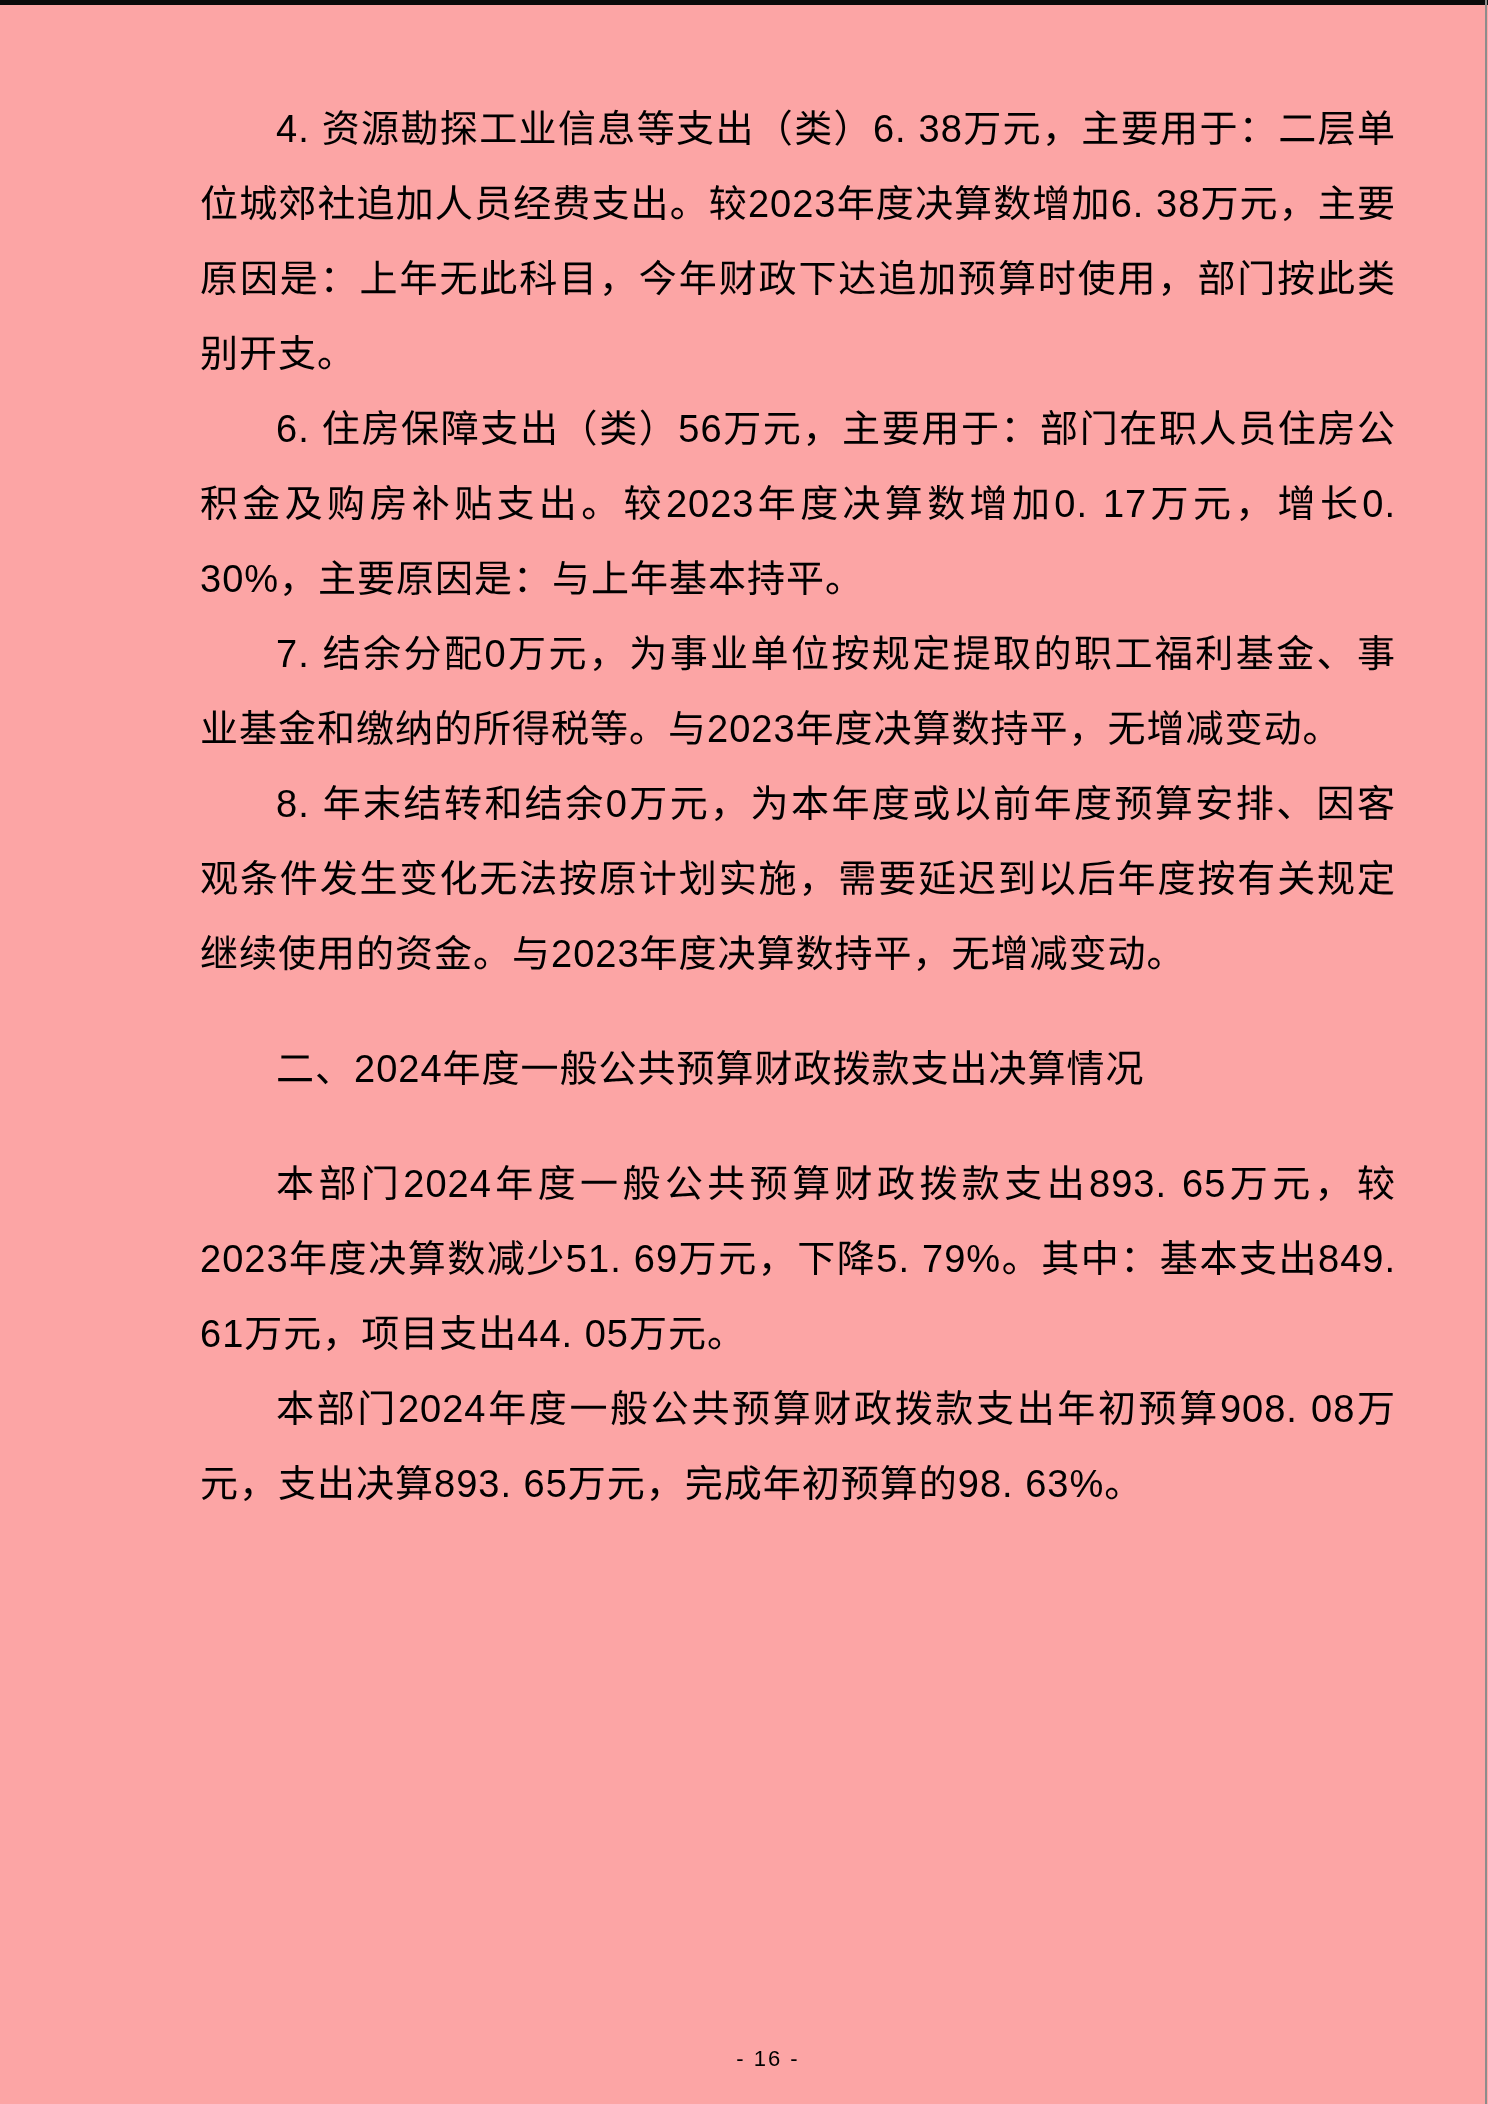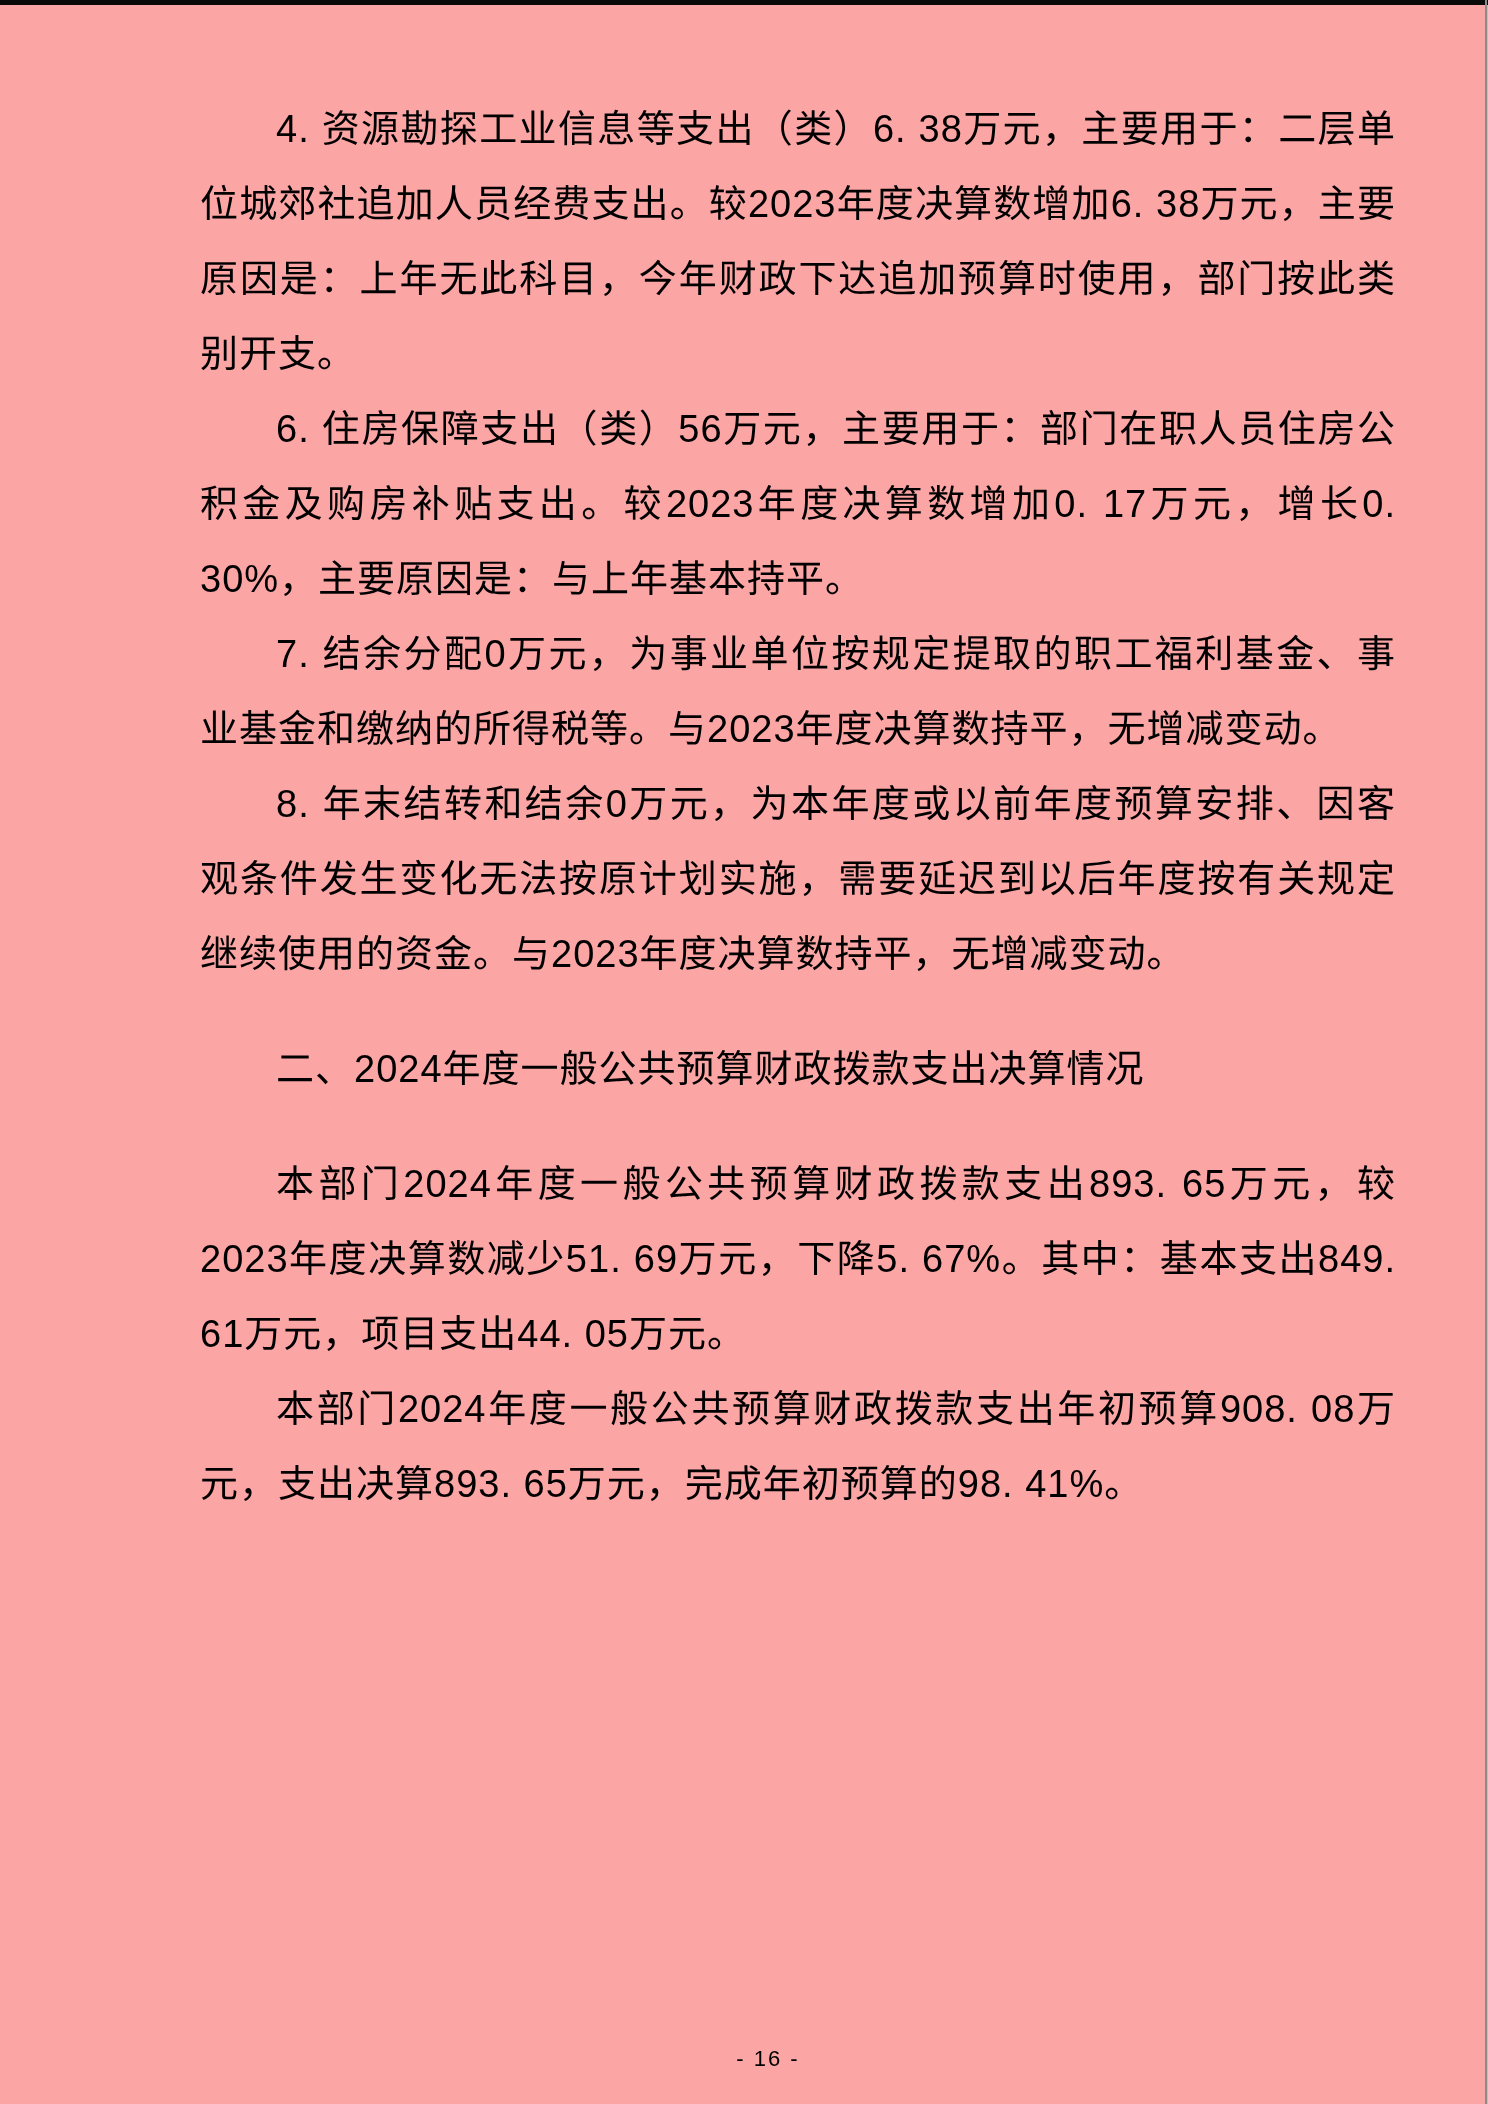--- a/index.html
+++ b/index.html
@@ -73,19 +73,19 @@
 
   <div class="top-bar"></div>
   <div class="right-line"></div>
 
   <main class="content">
     <p>4. 资源勘探工业信息等支出（类）6. 38万元，主要用于：二层单位城郊社追加人员经费支出。较2023年度决算数增加6. 38万元，主要原因是：上年无此科目，今年财政下达追加预算时使用，部门按此类别开支。</p>
     <p>6. 住房保障支出（类）56万元，主要用于：部门在职人员住房公积金及购房补贴支出。较2023年度决算数增加0. 17万元，增长0. 30%，主要原因是：与上年基本持平。</p>
     <p>7. 结余分配0万元，为事业单位按规定提取的职工福利基金、事业基金和缴纳的所得税等。与2023年度决算数持平，无增减变动。</p>
     <p>8. 年末结转和结余0万元，为本年度或以前年度预算安排、因客观条件发生变化无法按原计划实施，需要延迟到以后年度按有关规定继续使用的资金。与2023年度决算数持平，无增减变动。</p>
     <h2 class="heading">二、2024年度一般公共预算财政拨款支出决算情况</h2>
-    <p>本部门2024年度一般公共预算财政拨款支出893. 65万元，较2023年度决算数减少51. 69万元，下降5. 67%。其中：基本支出849. 61万元，项目支出44. 05万元。</p>
-    <p>本部门2024年度一般公共预算财政拨款支出年初预算908. 08万元，支出决算893. 65万元，完成年初预算的98. 41%。</p>
+    <p>本部门2024年度一般公共预算财政拨款支出893. 65万元，较2023年度决算数减少51. 69万元，下降5. 79%。其中：基本支出849. 61万元，项目支出44. 05万元。</p>
+    <p>本部门2024年度一般公共预算财政拨款支出年初预算908. 08万元，支出决算893. 65万元，完成年初预算的98. 63%。</p>
   </main>
 
   <div class="page-number">- 16 -</div>
 
 </div>
 
 </body></html>

